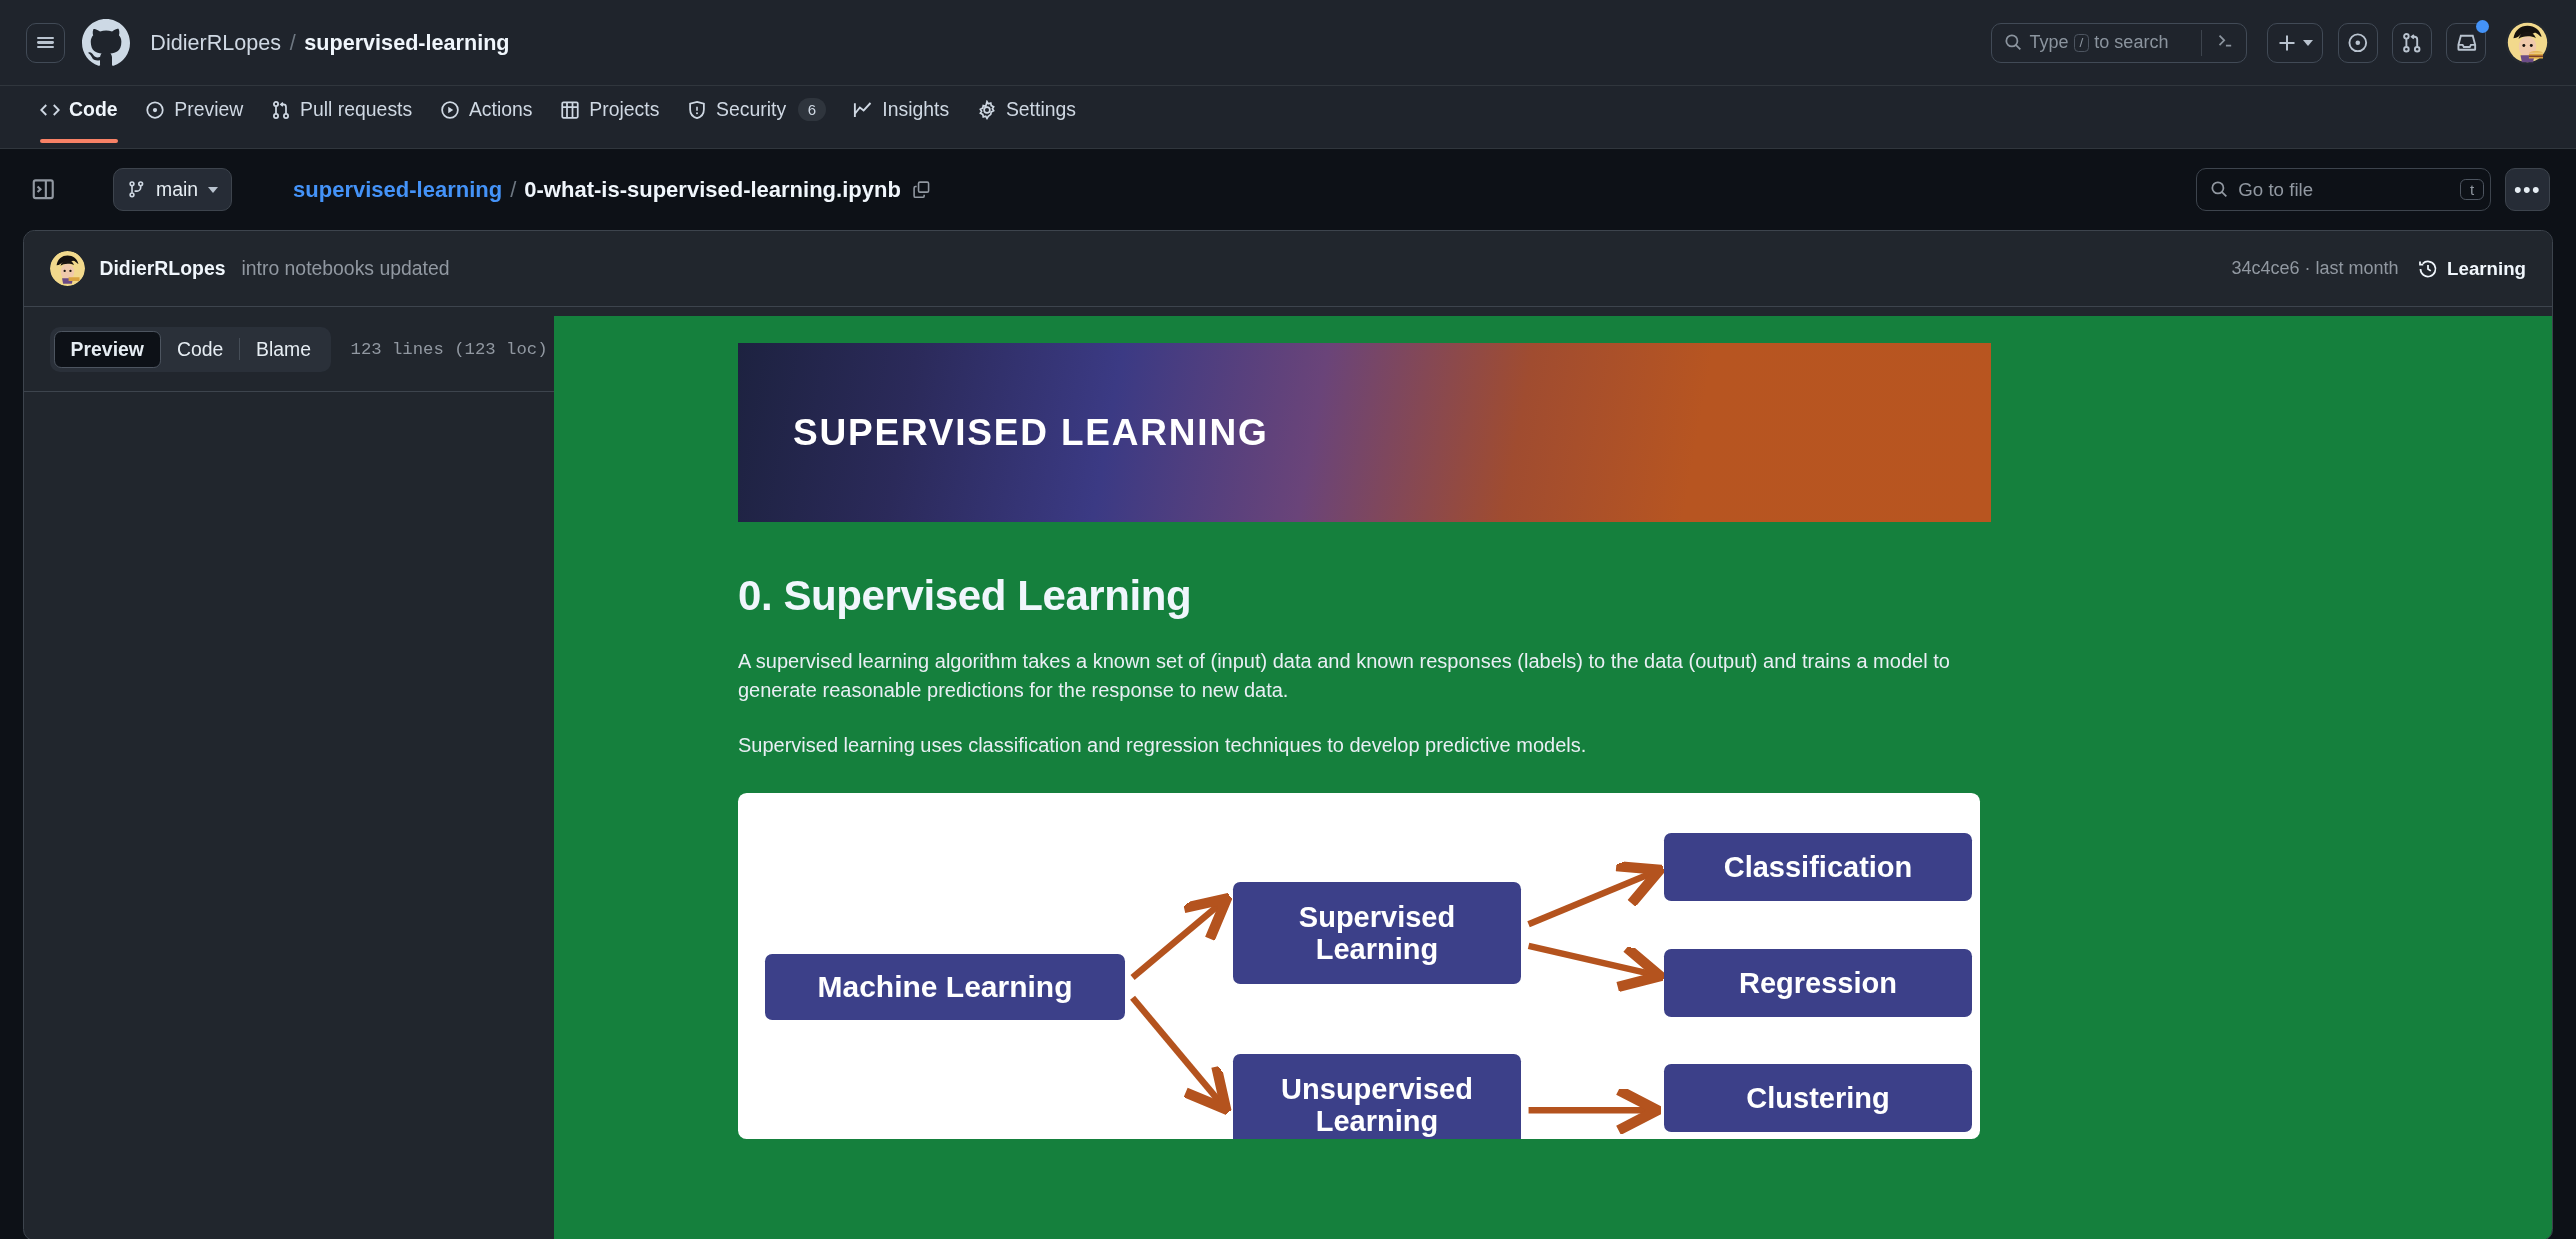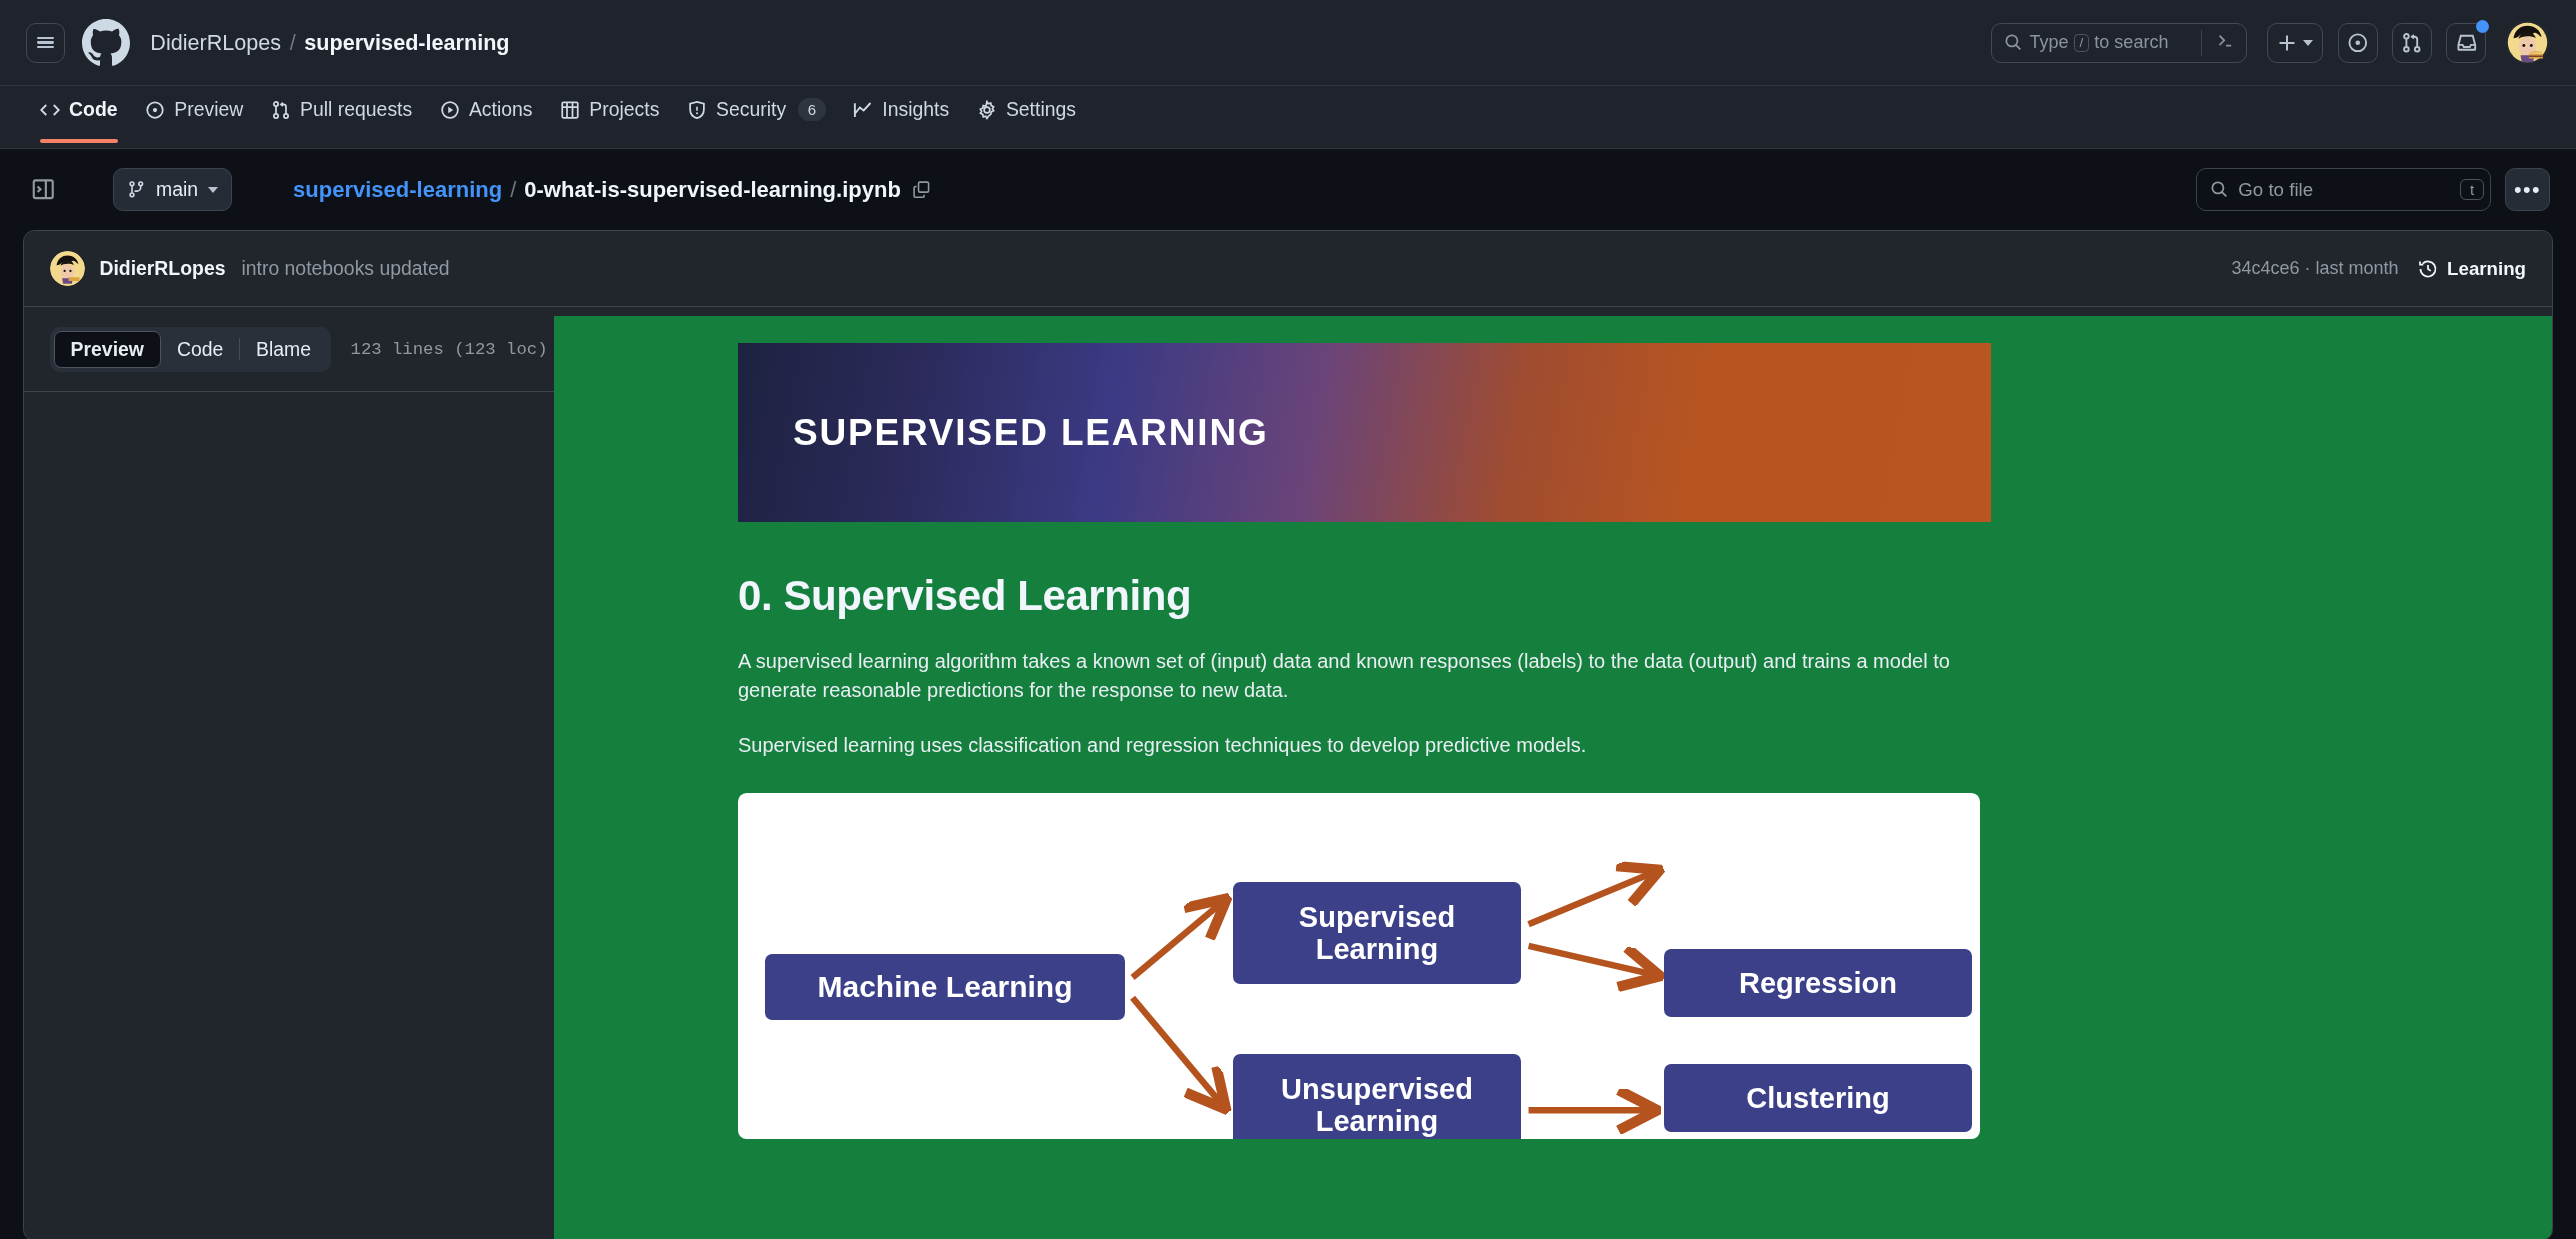--- a/index.html
+++ b/index.html
@@ -499,20 +499,21 @@
             </g>
           </svg>
 
           <div class="dg-box dg-ml">Machine Learning</div>
           <div class="dg-box dg-sl">
               <span>Supervised<br>Learning</span>
             </div>
           <div class="dg-box dg-ul">
               <span>Unsupervised<br>Learning</span>
             </div>
+          <div class="dg-box dg-cls">Classification</div>
           <div class="dg-box dg-reg">Regression</div>
           <div class="dg-box dg-clu">Clustering</div>
         </div>
 
       </div>
     </div>
 
   </div>
 </div>
 

